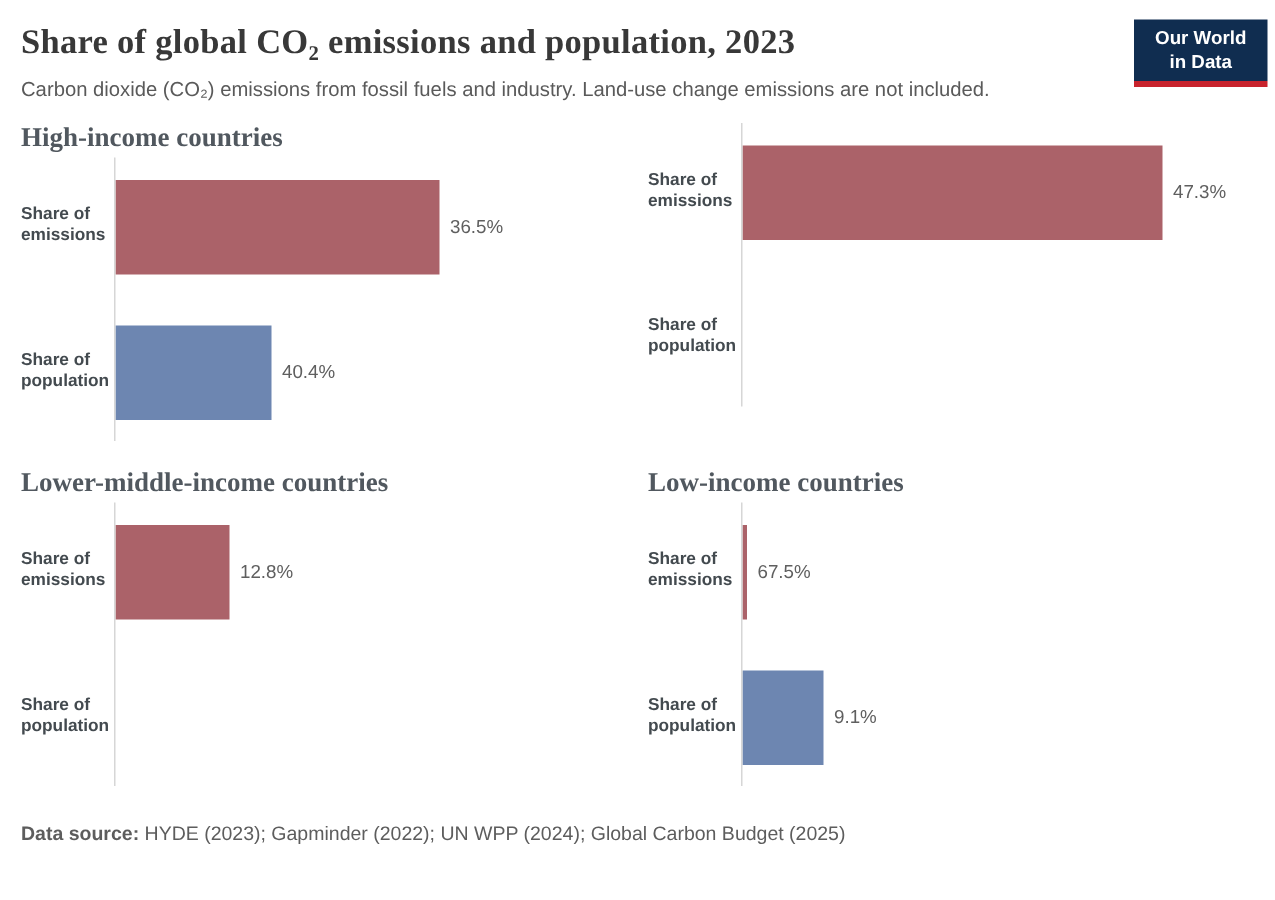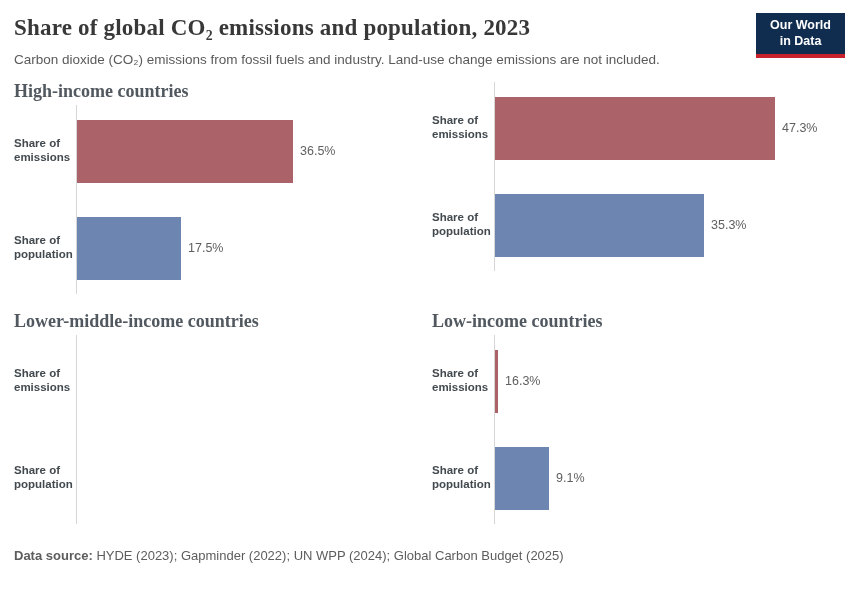--- a/index.html
+++ b/index.html
@@ -120,73 +120,73 @@
           <div class="bar-area">
             <div class="bar" style="width: 216px; background-color: rgb(171, 98, 105);"></div>
             <span class="bar-value">36.5%</span>
           </div>
         </div>
         <div class="bar-row">
           <div class="bar-label">Share of
 population</div>
           <div class="bar-area">
             <div class="bar" style="width: 104px; background-color: rgb(109, 134, 177);"></div>
-            <span class="bar-value">17.5%</span>
+            <span class="bar-value">40.4%</span>
           </div>
         </div>
       </div>
     </section>
 
     <section class="panel">
       <div class="chart">
         <div class="axis" style="background-color: rgb(214, 214, 214);"></div>
         <div class="bar-row">
           <div class="bar-label">Share of
 emissions</div>
           <div class="bar-area">
             <div class="bar" style="width: 280px; background-color: rgb(171, 98, 105);"></div>
             <span class="bar-value">47.3%</span>
           </div>
         </div>
         <div class="bar-row">
           <div class="bar-label">Share of
 population</div>
-          <div class="bar-area">
-            <div class="bar" style="width: 209px; background-color: rgb(109, 134, 177);"></div>
-            <span class="bar-value">35.3%</span>
-          </div>
         </div>
       </div>
     </section>
 
     <section class="panel">
       <h3 class="panel-title">Lower-middle-income countries</h3>
       <div class="chart">
         <div class="axis" style="background-color: rgb(214, 214, 214);"></div>
         <div class="bar-row">
           <div class="bar-label">Share of
 emissions</div>
+          <div class="bar-area">
+            <div class="bar" style="width: 76px; background-color: rgb(171, 98, 105);"></div>
+            <span class="bar-value">12.8%</span>
+          </div>
         </div>
         <div class="bar-row">
           <div class="bar-label">Share of
 population</div>
         </div>
       </div>
     </section>
 
     <section class="panel">
       <h3 class="panel-title">Low-income countries</h3>
       <div class="chart">
         <div class="axis" style="background-color: rgb(214, 214, 214);"></div>
         <div class="bar-row">
           <div class="bar-label">Share of
 emissions</div>
           <div class="bar-area">
             <div class="bar" style="width: 3px; background-color: rgb(171, 98, 105);"></div>
-            <span class="bar-value">16.3%</span>
+            <span class="bar-value">67.5%</span>
           </div>
         </div>
         <div class="bar-row">
           <div class="bar-label">Share of
 population</div>
           <div class="bar-area">
             <div class="bar" style="width: 54px; background-color: rgb(109, 134, 177);"></div>
             <span class="bar-value">9.1%</span>
           </div>
         </div>

